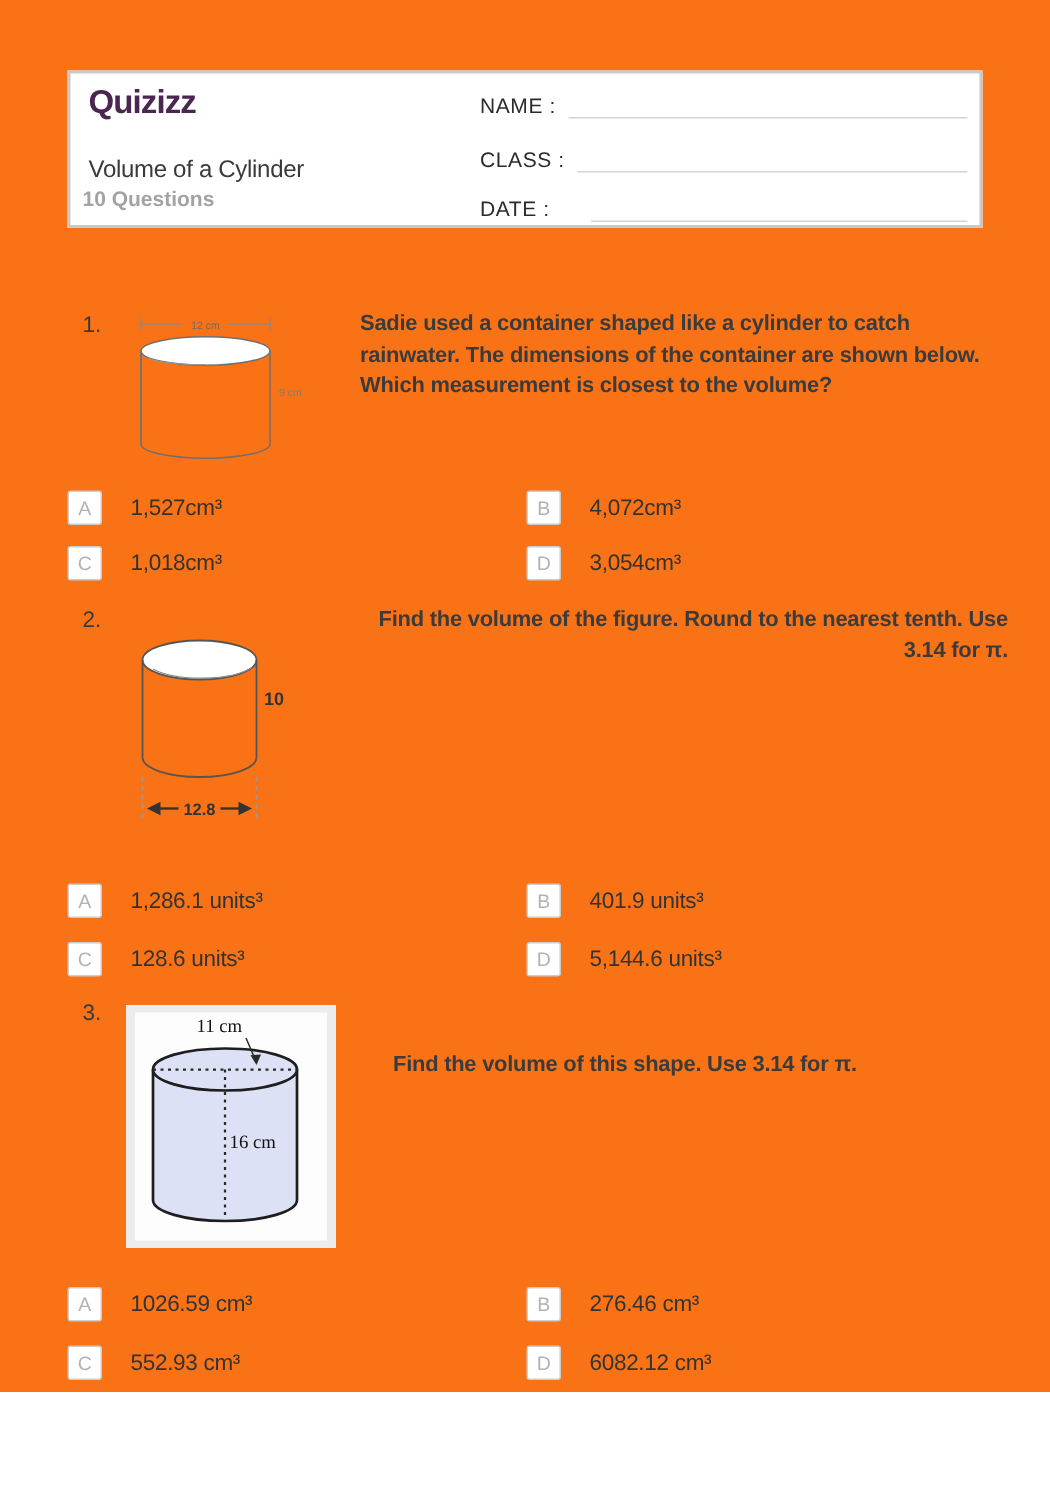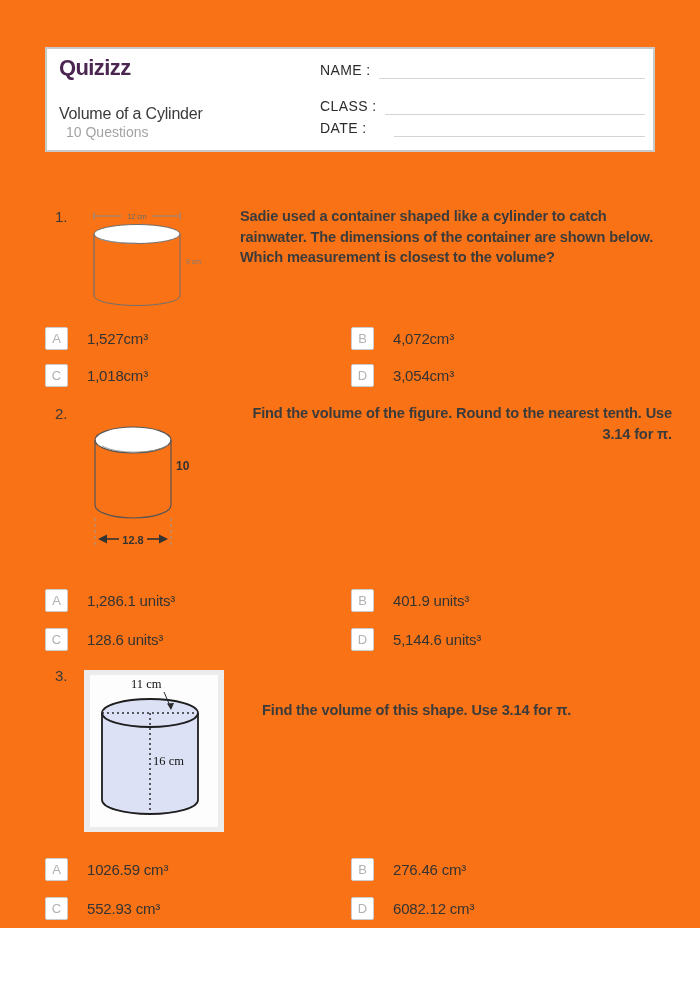--- a/index.html
+++ b/index.html
@@ -4,21 +4,21 @@
 <style>
   html,body { margin:0; padding:0; background:#ffffff; }
   .page {
     position:relative; width:700px; height:928px; background:#f97316; overflow:hidden;
     font-family:"Liberation Sans","DejaVu Sans",sans-serif; color:#3b3b3b;
   }
   
   .header-box { position:absolute; left:45px; top:47px; width:606px; height:101px; border:2px solid #c9c9c9; background:#fff; }
   .logo { position:absolute; left:12px; top:6px; font-size:22px; font-weight:800; color:#4a2650; letter-spacing:-0.6px; }
   .hb-title { position:absolute; left:12px; top:56px; font-size:16px; color:#3a3a3a; letter-spacing:-0.2px; }
-  .hb-sub { position:absolute; left:19px; top:75px; font-size:14px; color:#a3a3a3; }
+  .hb-sub { position:absolute; left:8px; top:75px; font-size:14px; color:#a3a3a3;font-weight:bold; }
   .field-row { position:absolute; left:273px; right:8px; height:18px; display:flex; align-items:flex-start; gap:8px; }
   .field-label { font-size:14px; color:#2b2b2b; letter-spacing:0.4px; white-space:nowrap; }
   .field-line { flex:1; border-bottom:1px solid #d4d4d4; height:16px; }
   
   .q-number { position:absolute; left:55px; font-size:15px; color:#3a3a3a; }
   .q-text { position:absolute; left:240px; width:432px; font-size:14.6px; line-height:1.42; color:#3b3b3b; letter-spacing:-0.15px;font-weight:bold; }
   .q-fig { position:absolute; }
   .opt { position:absolute; display:flex; align-items:center; gap:19px; }
   .opt-box { width:21px; height:21px; border:1px solid #cccccc; border-radius:2px; background:#fff;
              display:flex; align-items:center; justify-content:center; font-size:13px; color:#b2b2b2; }
@@ -40,21 +40,21 @@
     <div class="hb-sub">10 Questions</div>
 
     <div class="field-row" style="top:13px;">
       <span class="field-label">NAME :</span>
       <span class="field-line"></span>
     </div>
     <div class="field-row" style="top:49px;">
       <span class="field-label">CLASS :</span>
       <span class="field-line"></span>
     </div>
-    <div class="field-row" style="top:71px;gap:28px;">
+    <div class="field-row" style="top:82px;gap:28px;">
       <span class="field-label">DATE :</span>
       <span class="field-line"></span>
     </div>
   </div>
 
   <div class="q-number" style="top:208px;">1.</div>
 
   <svg class="q-fig" style="left:86px;top:203px;" width="122" height="108" viewBox="0 0 122 108">
     <line x1="8" y1="9" x2="8" y2="17" stroke="#8a8a8a" stroke-width="1"></line>
     <line x1="94" y1="9" x2="94" y2="17" stroke="#8a8a8a" stroke-width="1"></line>

